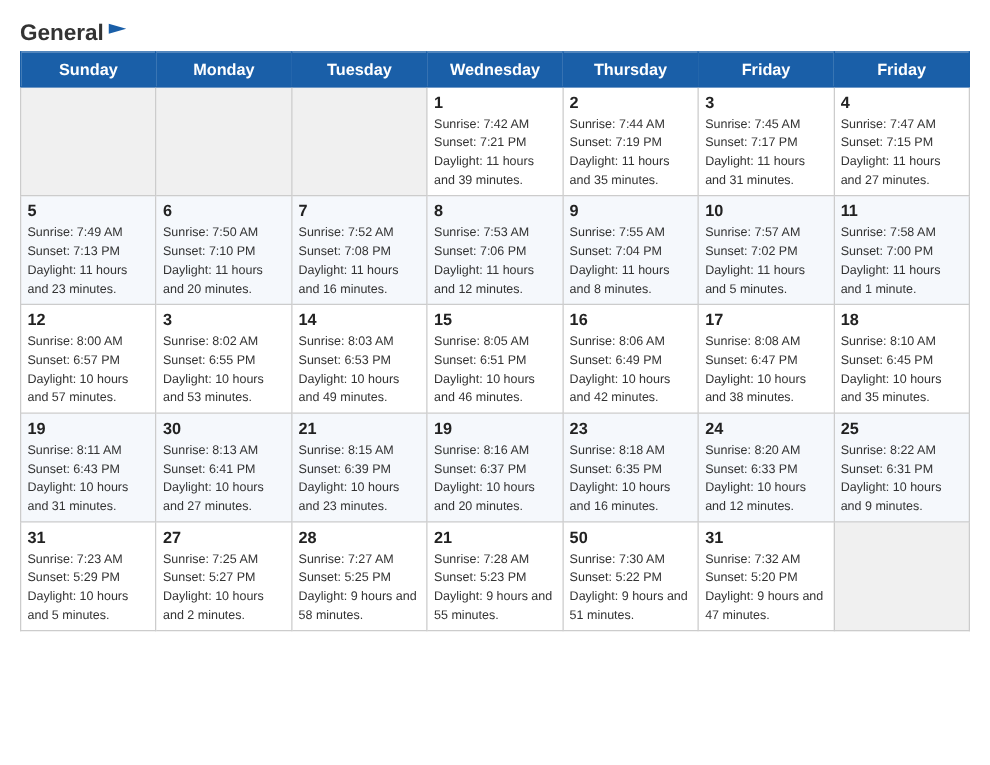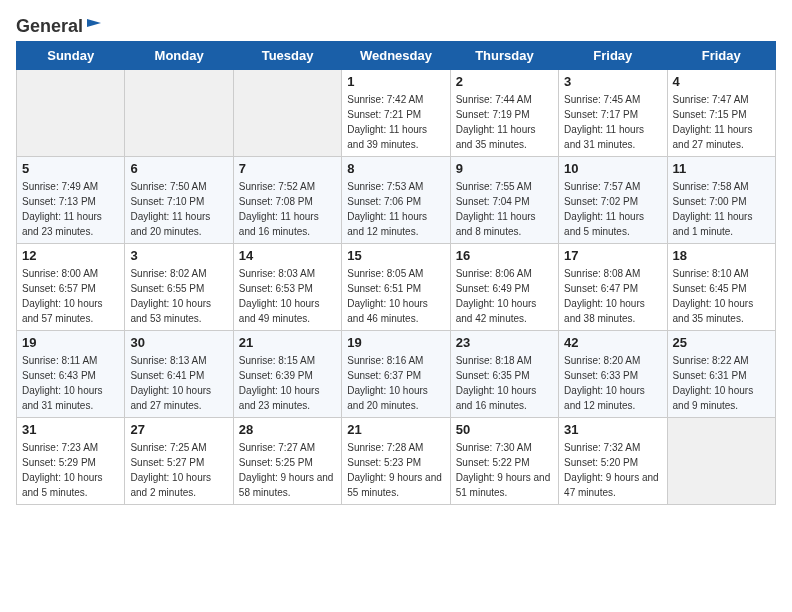--- a/index.html
+++ b/index.html
@@ -203,21 +203,21 @@
         </td>
         <td>
           <span class="day-number">19</span>
           <div class="day-info">Sunrise: 8:16 AM<br>Sunset: 6:37 PM<br>Daylight: 10 hours and 20 minutes.</div>
         </td>
         <td>
           <span class="day-number">23</span>
           <div class="day-info">Sunrise: 8:18 AM<br>Sunset: 6:35 PM<br>Daylight: 10 hours and 16 minutes.</div>
         </td>
         <td>
-          <span class="day-number">42</span>
+          <span class="day-number">24</span>
           <div class="day-info">Sunrise: 8:20 AM<br>Sunset: 6:33 PM<br>Daylight: 10 hours and 12 minutes.</div>
         </td>
         <td>
           <span class="day-number">25</span>
           <div class="day-info">Sunrise: 8:22 AM<br>Sunset: 6:31 PM<br>Daylight: 10 hours and 9 minutes.</div>
         </td>
       </tr>
       <tr class="row-odd">
         <td>
           <span class="day-number">31</span>

